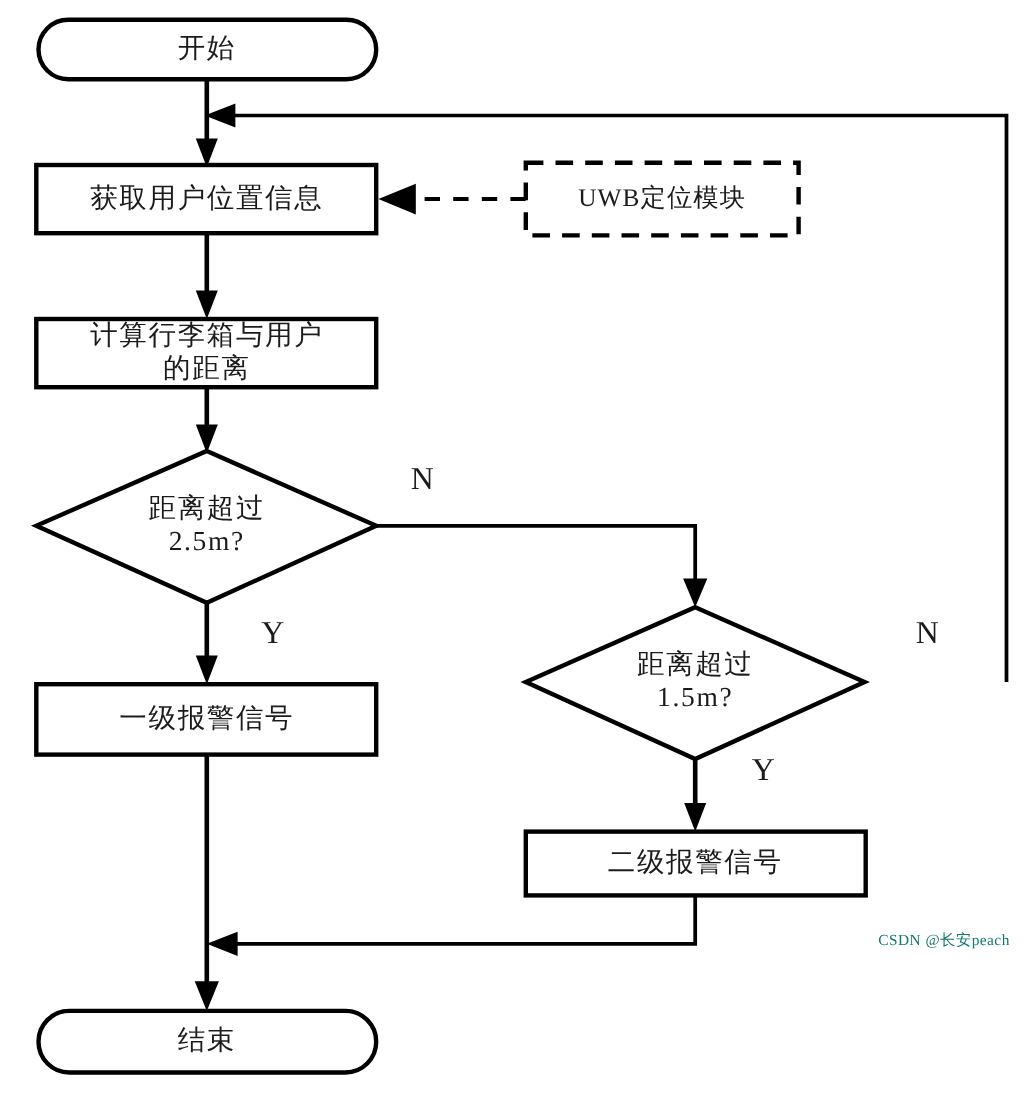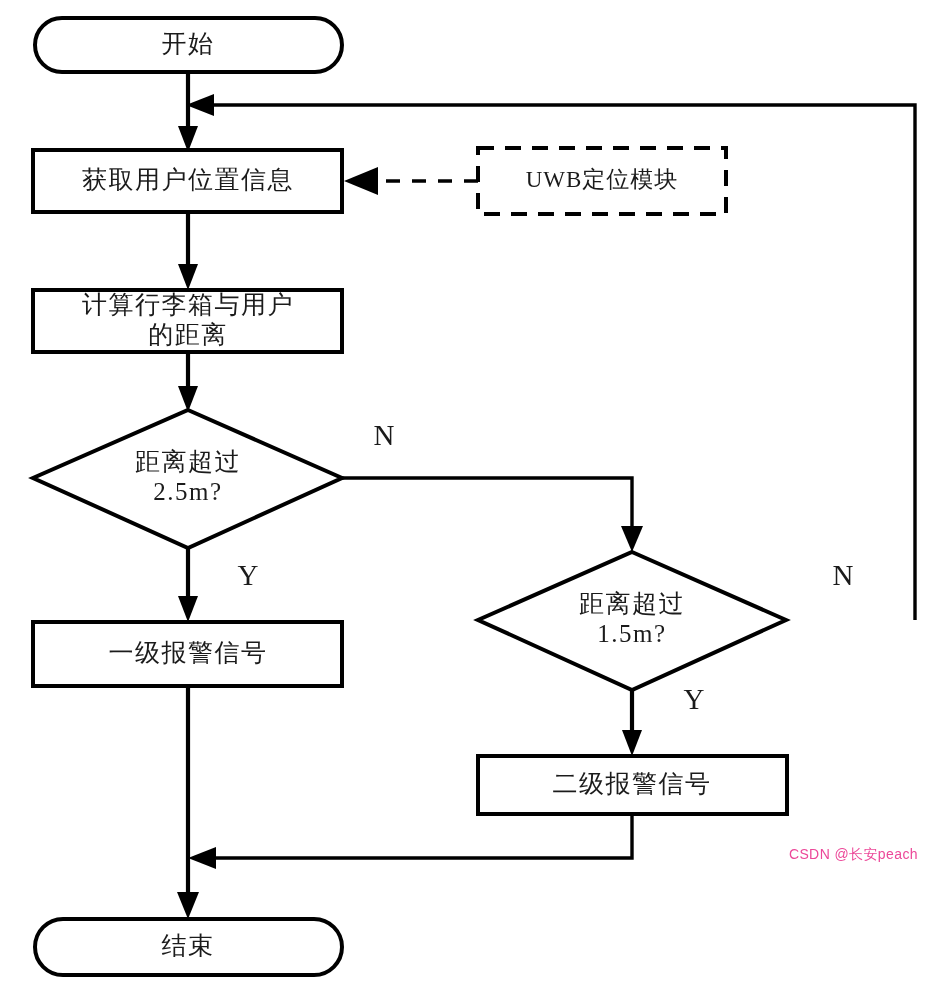--- a/index.html
+++ b/index.html
@@ -78,23 +78,23 @@
     font-family: "Liberation Serif", "DejaVu Serif", serif;
     font-size: 29px;
     fill: #1b1b1b;
     text-anchor: middle;
     dominant-baseline: middle;
   }
   .watermark-text {
     position: absolute;
     right: 12px;
     bottom: 10px;
-    font-family: Liberation Sans, sans-serif;
+    font-family: Liberation Serif, serif;
     font-size: 14px;
-    color: #ec4899;
+    color: #0f766e;
     letter-spacing: 0.4px;
     white-space: nowrap;
   }
 </style>
 </head>
 <body>
 
 <div id="flow-root">
 
   <svg id="flow-svg" viewBox="0 0 930 1002" xmlns="http://www.w3.org/2000/svg">

